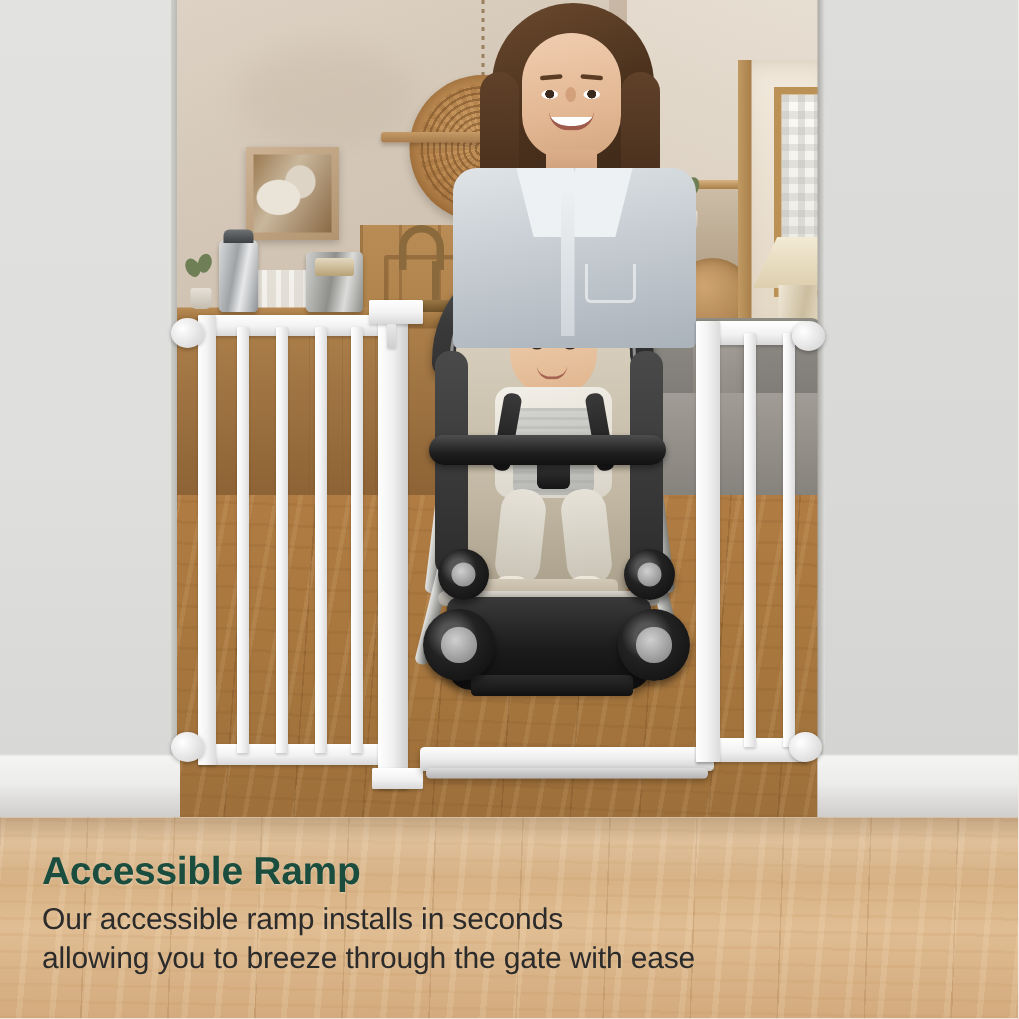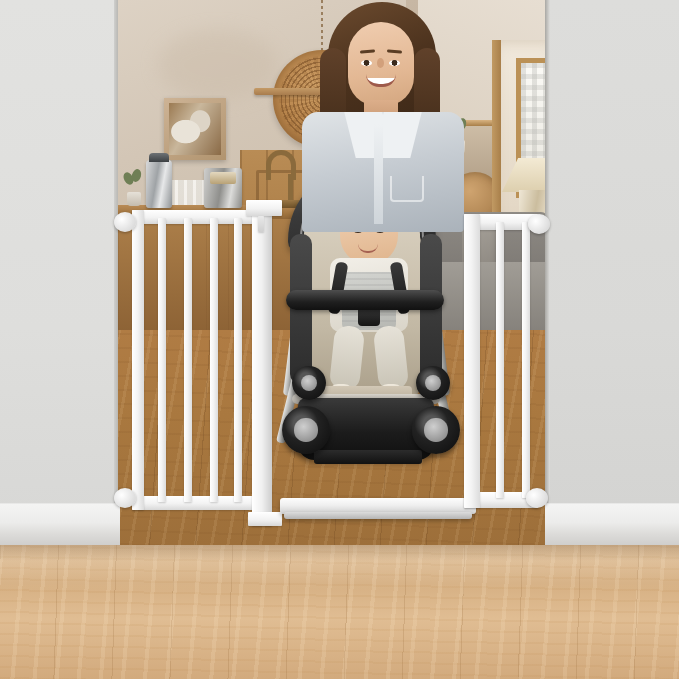--- a/index.html
+++ b/index.html
@@ -498,14 +498,21 @@
       <div class="gwhite" style="left:378px;top:26px;width:8px;height:276px;"></div>
       <div class="gwhite" style="left:404px;top:26px;width:8px;height:276px;"></div>
       <div class="knob" style="left:410px;top:18px;"></div>
       <div class="knob" style="left:408px;top:292px;"></div>
     </div>
   </div>
 
   <div class="floor"></div>
   <div class="floor-shadow"></div>
 
+  <div class="caption">
+    <div class="cap-title">Accessible Ramp</div>
+    <div class="cap-body">
+      <span>Our accessible ramp installs in seconds</span>
+      <span>allowing you to breeze through the gate with ease</span>
+    </div>
+  </div>
 
 </div>
 
 </body></html>

